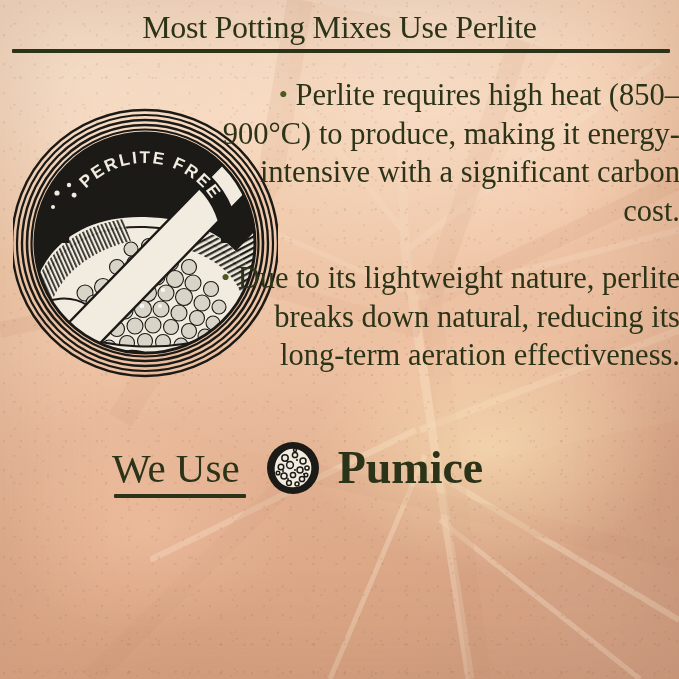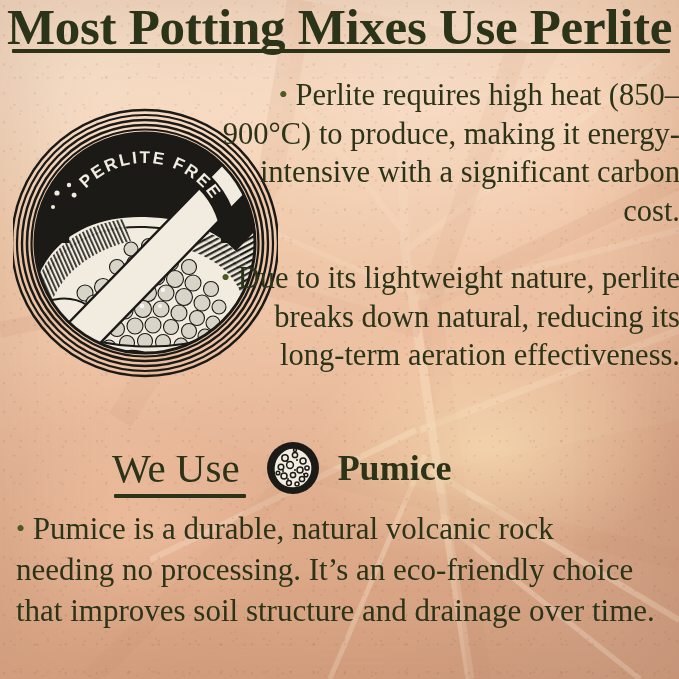--- a/index.html
+++ b/index.html
@@ -59,23 +59,23 @@
   }
 
   
   .title-block {
     position: absolute;
     left: 0; right: 0; top: 4px;
     text-align: center;
   }
   .title {
     margin: 0;
-    font-size: 51px;
+    font-size: 32px;
     line-height: 46px;
-    font-weight: 700;
+    font-weight: 400;
     color: #2b3318;
     letter-spacing: -0.3px;
     white-space: nowrap;
   }
   .title-rule {
     position: absolute;
     left: 12px;
     right: 9px;
     top: 49px;
     height: 4px;
@@ -139,21 +139,21 @@
     position: absolute;
     left: 2px;
     right: -6px;
     bottom: -6px;
     height: 4px;
     background: #2b3318;
     border-radius: 1px;
   }
   .pumice-icon { width: 54px; height: 54px; display: block; flex: none; margin-left: 12px; }
   .pumice-word {
-    font-size: 36px;
+    font-size: 46px;
     line-height: 46px;
     font-weight: 700;
     color: #2b3318;
     white-space: nowrap;
     margin-left: 4px;
   }
 
   
   .bottom-para {
     position: absolute;
@@ -406,19 +406,15 @@
             <circle cx="17" cy="30" r="1"></circle>
           <circle cx="29" cy="29" r="1"></circle>
             <circle cx="38" cy="33" r="1"></circle>
             <circle cx="22" cy="38" r="1"></circle>
         </g>
       </svg>
 
       <span class="pumice-word">Pumice</span>
     </div>
 
-    <p class="bottom-para">
-      <span class="dot">•</span>
-      <span>Pumice is a durable, natural volcanic rock needing no processing. It’s an eco-friendly choice that improves soil structure and drainage over time.</span>
-    </p>
 
   </div>
 </div>
 
 </body></html>

